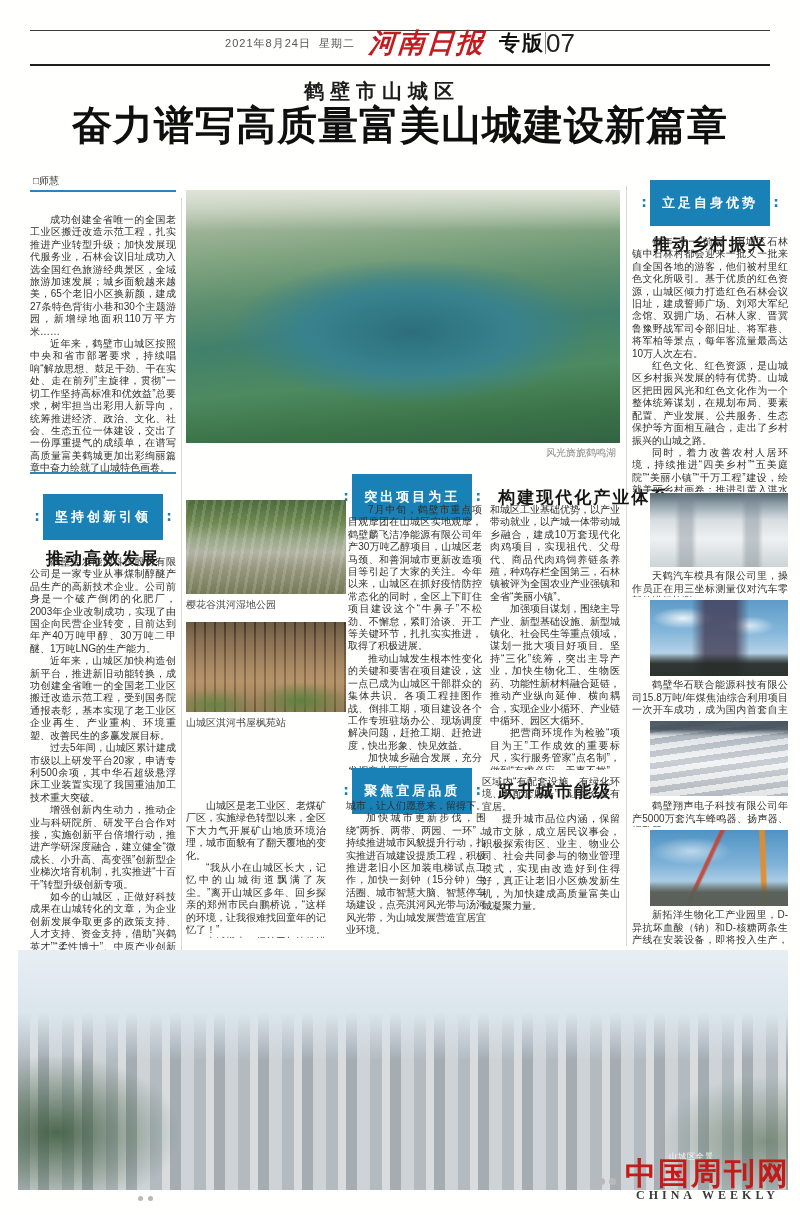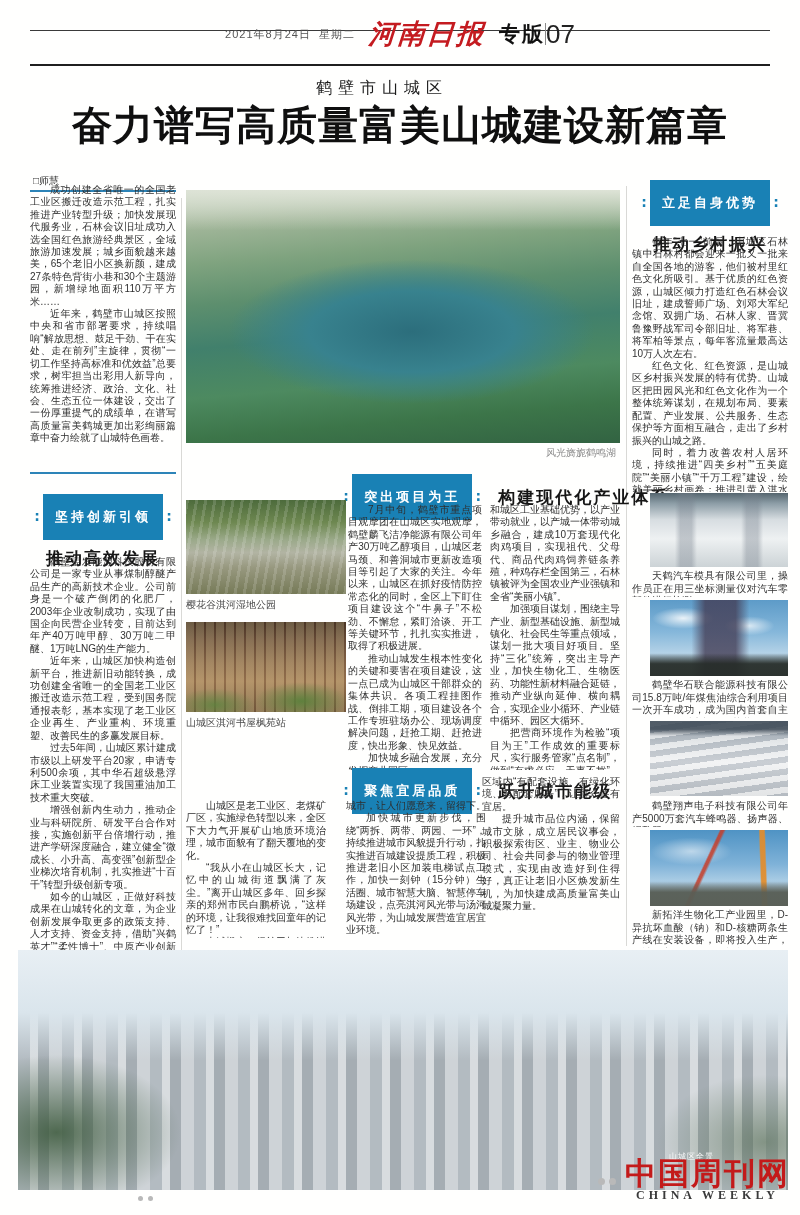--- a/index.html
+++ b/index.html
@@ -7,30 +7,30 @@
   body { font-family:"Liberation Sans","DejaVu Sans",sans-serif; }
   .page {
     position:relative; width:800px; height:1215px; margin:0 auto;
     background:#fffffe; overflow:hidden; color:#2b2b2b;
   }
   .abs { position:absolute; }
 
   
   .rule-thin  { height:1px; background:#3a3a3a; }
   .rule-thick { height:2px; background:#1f1f1f; }
-  .masthead { left:0; top:19px; width:800px; display:flex; justify-content:center; align-items:center; gap:14px; height:30px; }
+  .masthead { left:0; top:28px; width:800px; display:flex; justify-content:center; align-items:center; gap:14px; height:30px; }
   .m-date { font-size:11px; color:#555; letter-spacing:1px; }
   .m-paper { font-size:27px; font-weight:bold; font-style:italic; color:#c41b20; letter-spacing:2px; transform:skewX(-4deg); font-family:"DejaVu Serif","Liberation Serif",serif; }
   .m-ed-group { display:flex; align-items:center; }
   .m-edition { font-size:21px; font-weight:bold; color:#111; letter-spacing:2px; }
   .m-bar { width:1px; height:22px; background:#8a8a8a; }
   .m-page { font-size:26px; color:#222; font-weight:500; }
 
   
-  .kicker { left:0; top:78px; width:764px; text-align:center; font-size:16px; font-weight:normal; color:#1c1c1c; letter-spacing:6px; }
+  .kicker { left:0; top:78px; width:764px; text-align:center; font-size:20px; font-weight:bold; color:#1c1c1c; letter-spacing:6px; }
   .headline { left:0; top:98px; width:800px; text-align:center; font-size:40px; font-weight:bold; color:#0f0f0f; letter-spacing:1px; }
   .byline { left:33px; top:174px; font-size:10px; color:#333; }
   .rule-blue { height:2px; background:#2d84b8; }
 
   
   .t { font-size:10px; line-height:12.4px; text-align:justify; color:#2e2e2e; overflow:hidden; }
   .t p { text-indent:2em; }
   .t p.noindent { text-indent:0; }
   .cap-small { font-size:10px; color:#4a4a4a; line-height:11px; }
   .cap-photo { font-size:10px; line-height:12.6px; text-align:justify; color:#333; overflow:hidden; }
@@ -130,21 +130,21 @@
   <div class="abs rule-thick" style="left:30px; top:64px; width:740px;"></div>
 
   <div class="abs kicker">鹤壁市山城区</div>
   <div class="abs headline">奋力谱写高质量富美山城建设新篇章</div>
   <div class="abs byline">□师慧</div>
   <div class="abs rule-blue" style="left:30px; top:190px; width:146px;"></div>
 
   <div class="abs vline" style="left:181px; top:198px; height:757px;"></div>
   <div class="abs vline" style="left:626px; top:186px; height:760px;"></div>
 
-  <div class="abs t" style="left:30px; top:184px; width:146px; height:270px;">
+  <div class="abs t" style="left:30px; top:214px; width:146px; height:270px;">
     <p>成功创建全省唯一的全国老工业区搬迁改造示范工程，扎实推进产业转型升级；加快发展现代服务业，石林会议旧址成功入选全国红色旅游经典景区，全域旅游加速发展；城乡面貌越来越美，65个老旧小区换新颜，建成27条特色背街小巷和30个主题游园，新增绿地面积110万平方米……</p>
     <p>近年来，鹤壁市山城区按照中央和省市部署要求，持续唱响“解放思想、鼓足干劲、干在实处、走在前列”主旋律，贯彻“一切工作坚持高标准和优效益”总要求，树牢担当出彩用人新导向，统筹推进经济、政治、文化、社会、生态五位一体建设，交出了一份厚重提气的成绩单，在谱写高质量富美鹤城更加出彩绚丽篇章中奋力绘就了山城特色画卷。</p>
   </div>
   <div class="abs rule-blue" style="left:30px; top:472px; width:146px;"></div>
 
   <div class="abs center-head" style="left:30px; top:494px; width:146px;">
     <div class="row">
       <span class="decor">∶</span>
       <span class="badge">坚持创新引领</span>
       <span class="decor">∶</span>

